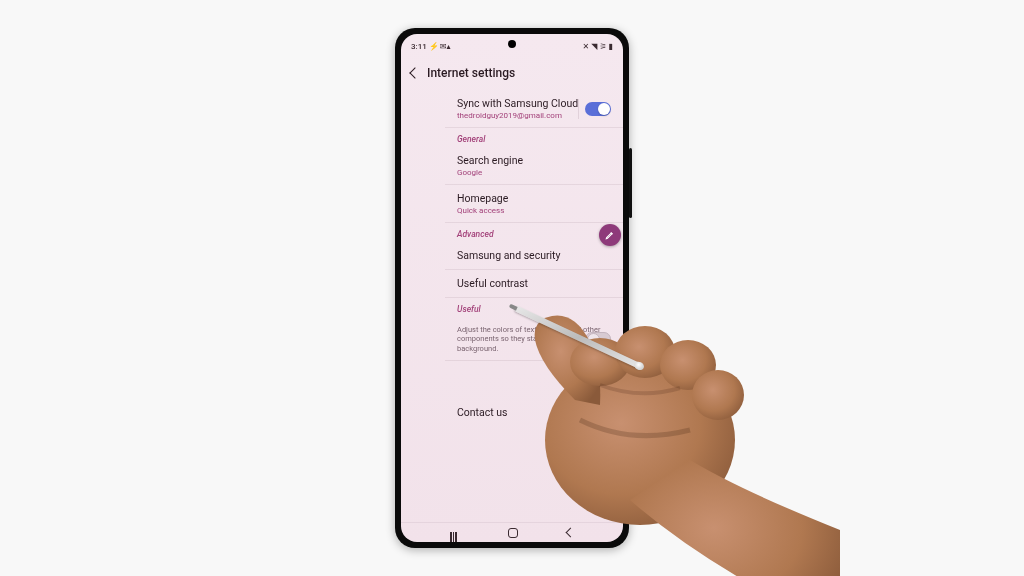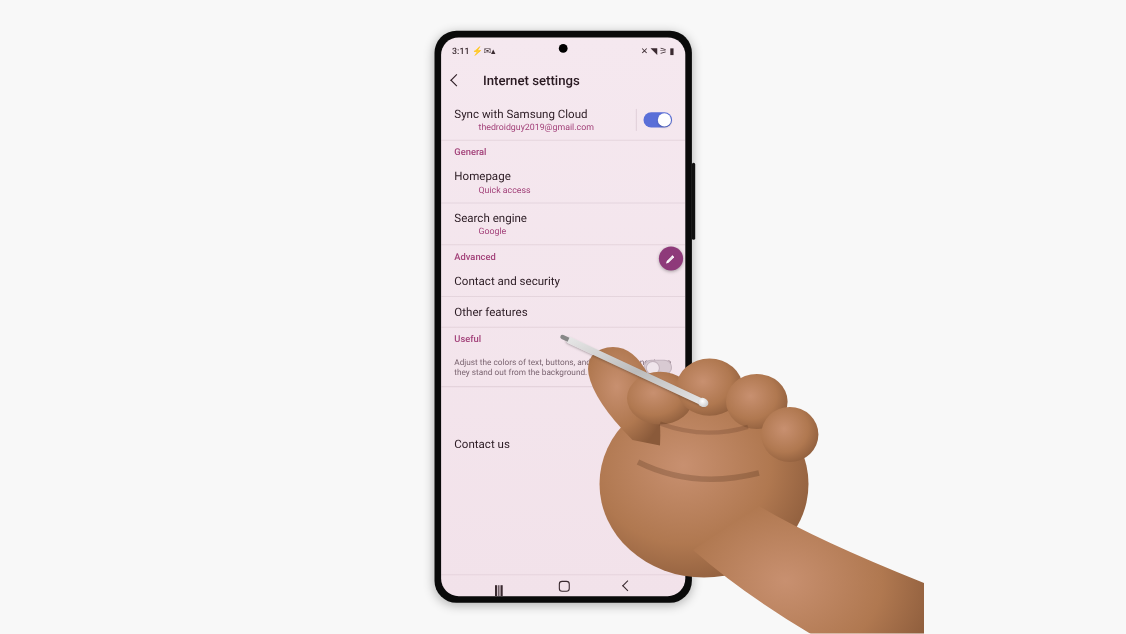--- a/index.html
+++ b/index.html
@@ -33,32 +33,32 @@
       position: absolute; top: 6px; left: 50%; transform: translateX(-50%);
       width: 8px; height: 8px; background: #000; border-radius: 50%;
       z-index: 10;
     }
     .status-bar {
       height: 18px; display: flex; justify-content: space-between; align-items: center;
       padding: 12px 10px; font-size: 8px; color: #3a2a30; font-weight: 500;
     }
     .status-left, .status-right { display: flex; align-items: center; gap: 3px; }
     .header {
-      display: flex; align-items: center; gap: 20px;
+      display: flex; align-items: center; gap: 8px;
       padding: 8px 10px 10px;
     }
     .back { width: 8px; height: 8px; border-left: 1.6px solid #2a1a22; border-bottom: 1.6px solid #2a1a22; transform: rotate(45deg); }
     .title { font-size: 12px; color: #2a1a22; font-weight: 500; }
-    .list { flex: 1; overflow: hidden; }
+    .list { flex: 1; overflow: hidden; padding-left: 44px; }
     .row { padding: 7px 12px; border-bottom: 1px solid rgba(120,90,110,0.12); position: relative; }
     .row-title { font-size: 10.5px; color: #2a1a22; font-weight: 450; }
-    .row-sub { font-size: 8px; color: #a3427a; margin-top: 1px; margin-left: 22px; }
+    .row-sub { font-size: 8px; color: #a3427a; margin-top: 1px; }
     .row-desc { font-size: 7.5px; color: #7a6470; margin-top: 1px; line-height: 1.25; }
     .section { padding: 6px 12px 3px; }
-    .section-title { font-size: 8.5px; color: #a3427a; font-weight: 500; }
+    .section-title { font-size: 8.5px; color: #a3427a; font-weight: 500; font-style: italic; }
     .toggle {
       position: absolute; right: 12px; top: 50%; transform: translateY(-50%);
       width: 26px; height: 14px; border-radius: 7px;
     }
     .toggle.on { background: #5a6fd8; }
     .toggle.on::after { content:""; position:absolute; right:1px; top:1px; width:12px; height:12px; background:#fff; border-radius:50%; box-shadow:0 1px 2px rgba(0,0,0,0.2);}
     .toggle.off { background: #d8cad2; border:1px solid #c4b4be;}
     .toggle.off::after { content:""; position:absolute; left:1px; top:0px; width:11px; height:11px; background:#efe5eb; border:1px solid #c4b4be; border-radius:50%; }
     .toggle-divider{ position:absolute; right:44px; top:50%; transform:translateY(-50%); width:1px; height:20px; background:rgba(120,90,110,0.15);}
     .fab {
@@ -130,41 +130,41 @@
         <div class="row-sub">thedroidguy2019@gmail.com</div>
         <div class="toggle-divider"></div>
         <div class="toggle on"></div>
       </div>
 
       <div class="section">
         <div class="section-title">General</div>
       </div>
 
       <div class="row">
+        <div class="row-title">Search engine</div>
+        <div class="row-sub">Google</div>
+      </div>
+
+      <div class="row">
         <div class="row-title">Homepage</div>
         <div class="row-sub">Quick access</div>
       </div>
 
-      <div class="row">
-        <div class="row-title">Search engine</div>
-        <div class="row-sub">Google</div>
-      </div>
-
 
       <div class="section">
         <div class="section-title">Advanced</div>
       </div>
 
       <div class="row">
-        <div class="row-title">Contact and security</div>
-      </div>
-
-
-      <div class="row">
-        <div class="row-title">Other features</div>
+        <div class="row-title">Samsung and security</div>
+      </div>
+
+
+      <div class="row">
+        <div class="row-title">Useful contrast</div>
       </div>
 
       <div class="section">
         <div class="section-title">Useful</div>
       </div>
 
       <div class="row">
         <div class="row-desc">Adjust the colors of text, buttons, and other components so they stand out from the background.</div>
         <div class="toggle off"></div>
       </div>

